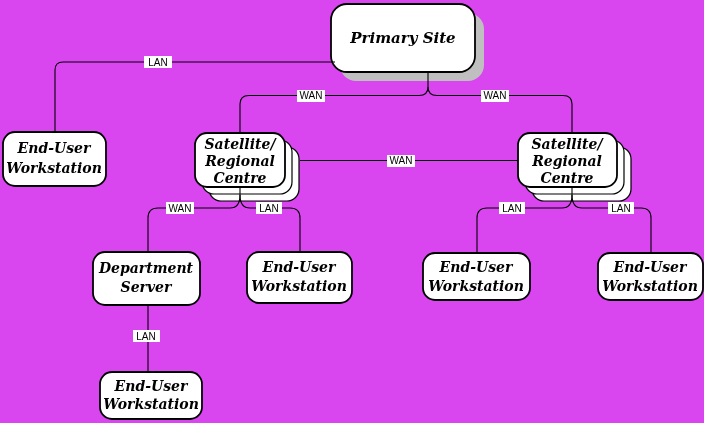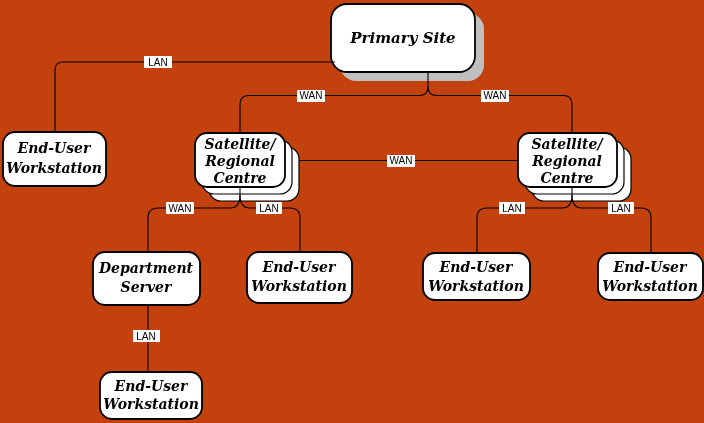--- a/index.html
+++ b/index.html
@@ -1,16 +1,16 @@
 <!DOCTYPE html>
 <html><head>
 <meta charset="utf-8">
 <style>
   html,body{margin:0;padding:0;background:#ffffff;}
-  .stage{position:relative;width:704px;height:423px;background:#c2410c;overflow:hidden;
+  .stage{position:relative;width:704px;height:423px;background:#d946ef;overflow:hidden;
          font-family:"Liberation Sans",sans-serif;}
   svg{display:block;}
   .node-box{fill:#ffffff;stroke:#000000;stroke-width:1.8;}
   .stack-box{fill:#ffffff;stroke:#000000;stroke-width:1.2;}
   .shadow{stroke:none;}
   .link{fill:none;stroke:#000000;stroke-width:1.1;}
   .label-bg{fill:#ffffff;stroke:none;}
   .node-label{font-family:"DejaVu Serif",serif;font-weight:bold;font-style:italic;
               font-size:14px;fill:#000000;text-anchor:middle;}
   .node-label.big{font-size:15px;}

